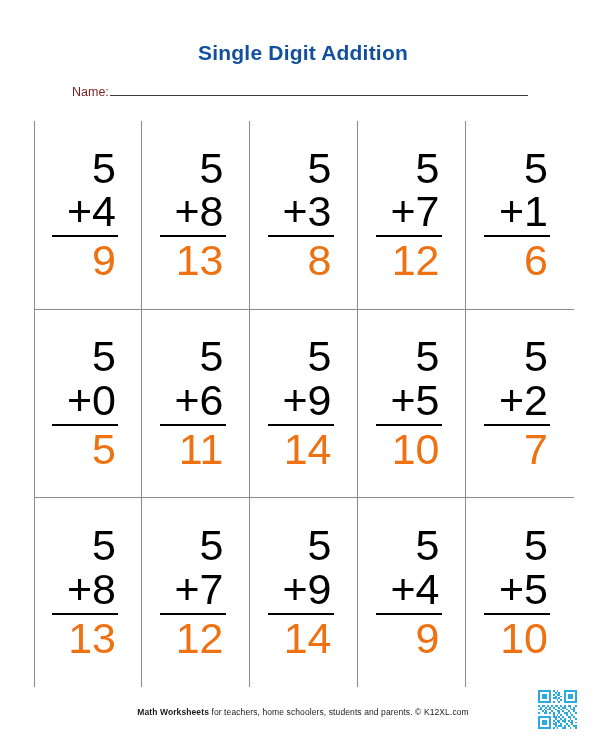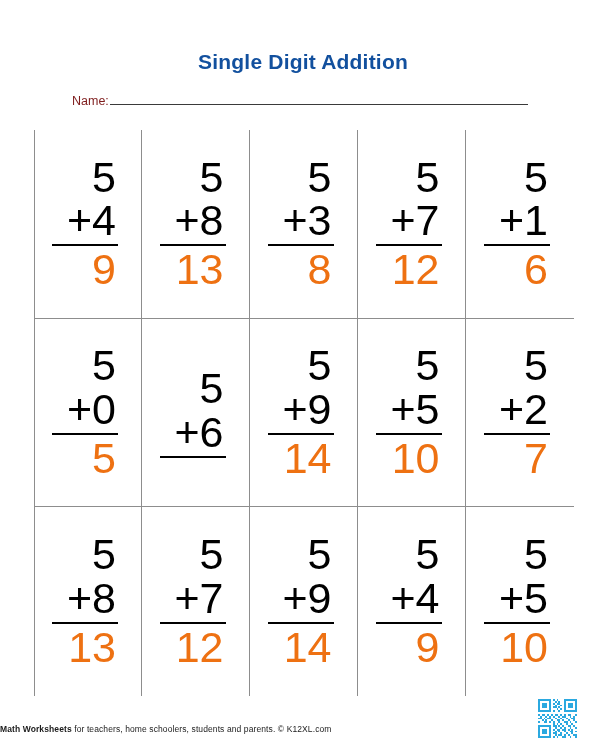--- a/index.html
+++ b/index.html
@@ -19,21 +19,21 @@
     height: 750px;
     box-sizing: border-box;
   }
   .title {
     text-align: center;
     color: #12509e;
     font-size: 21px;
     font-weight: bold;
     letter-spacing: 0.2px;
     padding-top: 38px;
-    margin: 12px;
+    margin: 3px;
   }
   .fields {
     margin: 18px 0 0 0;
     padding: 0 78px 0 72px;
   }
   .field-row {
     display: flex;
     align-items: baseline;
     font-size: 12.5px;
     color: #7f1d1d;
@@ -100,21 +100,22 @@
   .answer {
     display: block;
     color: #ee7112;
     padding-top: 2px;
     padding-right: 2px;
   }
   .footer {
     position: absolute;
     left: 0;
     right: 0;
-    bottom: 28px;
+    bottom: 36px;
+    text-align: center;
   }
   .footer-line1 {
     font-size: 8.5px;
     color: #1b1b1b;
     letter-spacing: 0.1px;
   }
   .footer-line1 b {
     font-weight: bold;
   }
   .footer-line2 {
@@ -187,20 +188,21 @@
       <div class="problem">
         <span class="top-num">5</span>
         <span class="bottom-row"><span>+</span><span>0</span></span>
         <span class="answer">5</span>
       </div>
     </div>
     <div class="cell">
       <div class="problem">
         <span class="top-num">5</span>
         <span class="bottom-row"><span>+</span><span>6</span></span>
+        <span class="answer">11</span>
       </div>
     </div>
     <div class="cell">
       <div class="problem">
         <span class="top-num">5</span>
         <span class="bottom-row"><span>+</span><span>9</span></span>
         <span class="answer">14</span>
       </div>
     </div>
     <div class="cell">

